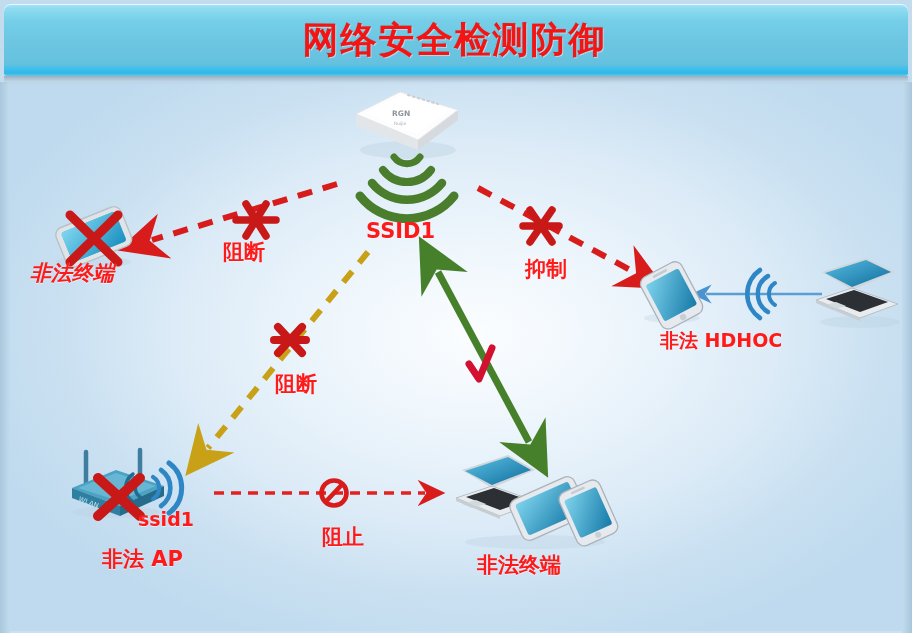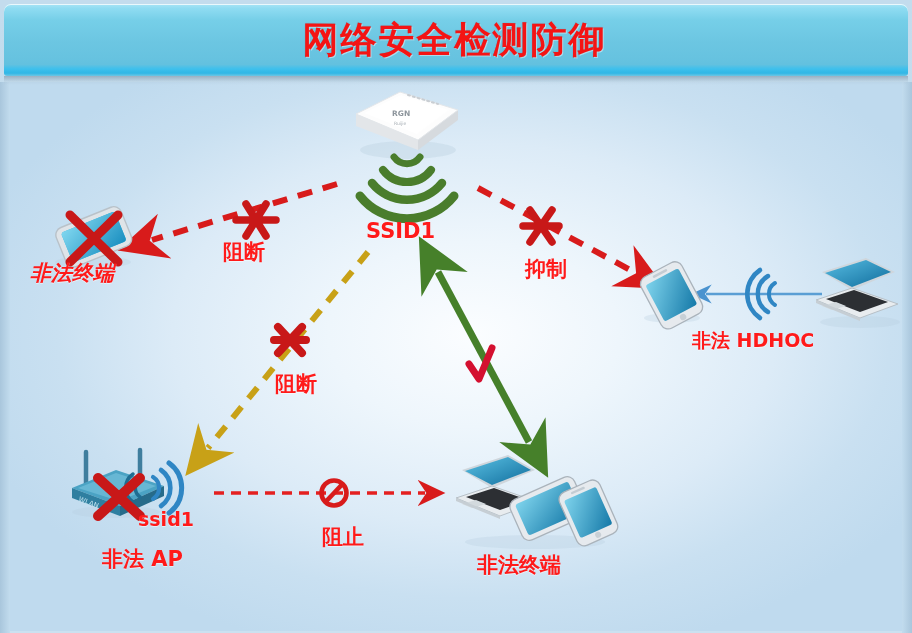--- a/index.html
+++ b/index.html
@@ -275,21 +275,21 @@
   <div class="lbl" style="left:30px;top:259px;font-style:italic;">非法终端</div>
 
   <div class="lbl" style="left:223px;top:238px;">阻断</div>
 
   <div class="lbl" style="left:525px;top:255px;">抑制</div>
 
   <div class="lbl" style="left:275px;top:370px;">阻断</div>
 
   <div class="lbl" style="left:322px;top:523px;">阻止</div>
 
-  <div class="lbl sm" style="left:692px;top:328px;">非法  HDHOC</div>
+  <div class="lbl sm" style="left:660px;top:328px;">非法  HDHOC</div>
 
   <div class="lbl sm" style="left:138px;top:508px;">ssid1</div>
 
   <div class="lbl" style="left:102px;top:545px;">非法 AP</div>
 
   <div class="lbl" style="left:477px;top:551px;">非法终端</div>
 
 </div>
 
 </body></html>

